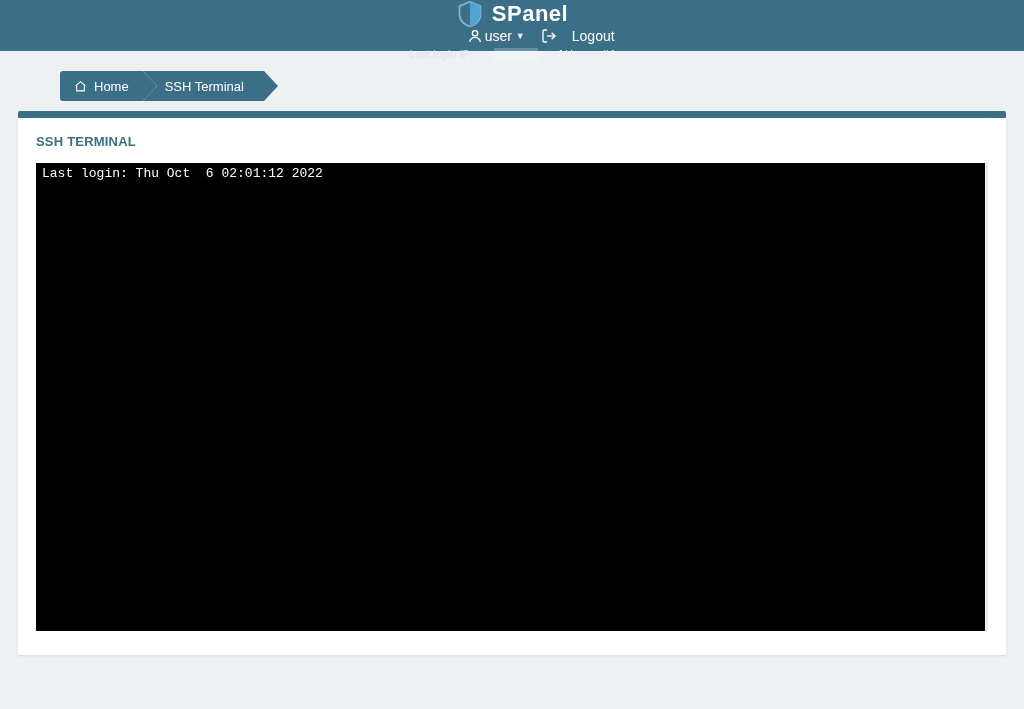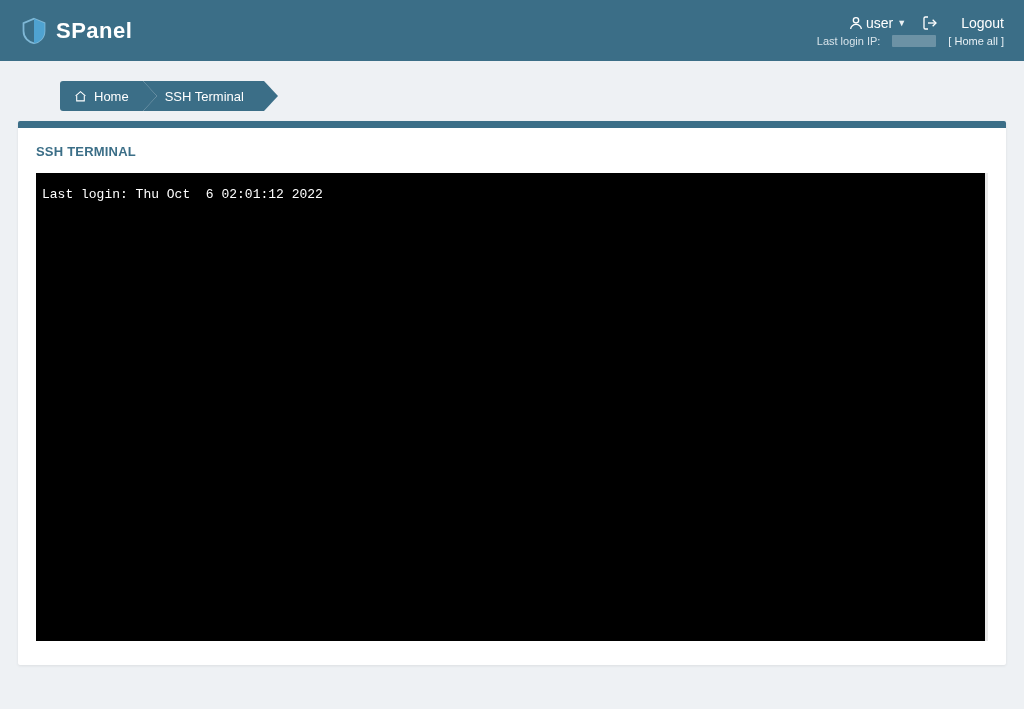--- a/index.html
+++ b/index.html
@@ -6,36 +6,37 @@
     body {
       font-family: -apple-system, BlinkMacSystemFont, "Segoe UI", Arial, sans-serif;
       background:#eef1f4;
       color:#333;
       width:1024px; height:709px;
       overflow:hidden;
     }
     
     .header{
       background:#3b6e87;
-      height:61px;
+      height:51px;
       display:flex;
       align-items:center;
       justify-content:space-between;
       padding:0 20px;
       color:#fff;
+      flex-direction:column;
     }
     .brand{display:flex;align-items:center;gap:8px;cursor:pointer;}
     .brand-logo{width:28px;height:28px;display:flex;align-items:center;justify-content:center;}
     .brand-name{font-size:22px;font-weight:600;letter-spacing:.5px;}
     .header-right{display:flex;flex-direction:column;align-items:flex-end;gap:4px;}
     .user-row{display:flex;align-items:center;gap:16px;font-size:14px;}
     .user-drop{display:flex;align-items:center;gap:2px;cursor:pointer;}
     .user-drop .caret{font-size:9px;margin-left:2px;opacity:.9;}
-    .logout{display:flex;align-items:center;gap:23px;cursor:pointer;}
-    .meta-row{display:flex;align-items:center;gap:12px;font-size:11px;color:#d7e3ea;}
+    .logout{display:flex;align-items:center;gap:15px;cursor:pointer;}
+    .meta-row{display:flex;align-items:center;gap:21px;font-size:11px;color:#d7e3ea;}
     .ip-block{display:inline-block;width:44px;height:12px;background:rgba(255,255,255,.25);border-radius:1px;}
     .viewall{cursor:pointer;color:#e7f0f5;}
     .hdr-icon{width:16px;height:16px;display:inline-flex;}
     
     .crumb-wrap{padding:20px 18px 10px;}
     .crumbs{display:flex;align-items:center;height:30px;padding-left:42px;}
     .crumb{
       position:relative;
       background:#3b6e87;color:#fff;
       font-size:13px;display:flex;align-items:center;gap:7px;
@@ -62,21 +63,21 @@
       box-shadow:0 1px 3px rgba(0,0,0,.08);padding:0 0 24px;
     }
     .panel-title{
       font-size:13px;font-weight:600;letter-spacing:.2px;
       color:#3b6e87;padding:16px 18px 14px;text-transform:uppercase;
     }
     .term{
       margin:0 18px;background:#000;color:#fff;height:468px;
       border-right:3px solid #e9e9e9;
       font-family:"Courier New",monospace;font-size:13px;line-height:14px;
-      padding:15px 6px;position:relative;
+      padding:4px 6px;position:relative;
     }
     .term pre{white-space:pre;margin:0;font-family:inherit;}
     .cursor-box{
       display:inline-block;width:7px;height:11px;border:1px solid #fff;
       vertical-align:baseline;margin-left:1px;position:relative;top:1px;
     }
   </style>
 </head>
 <body>
 

